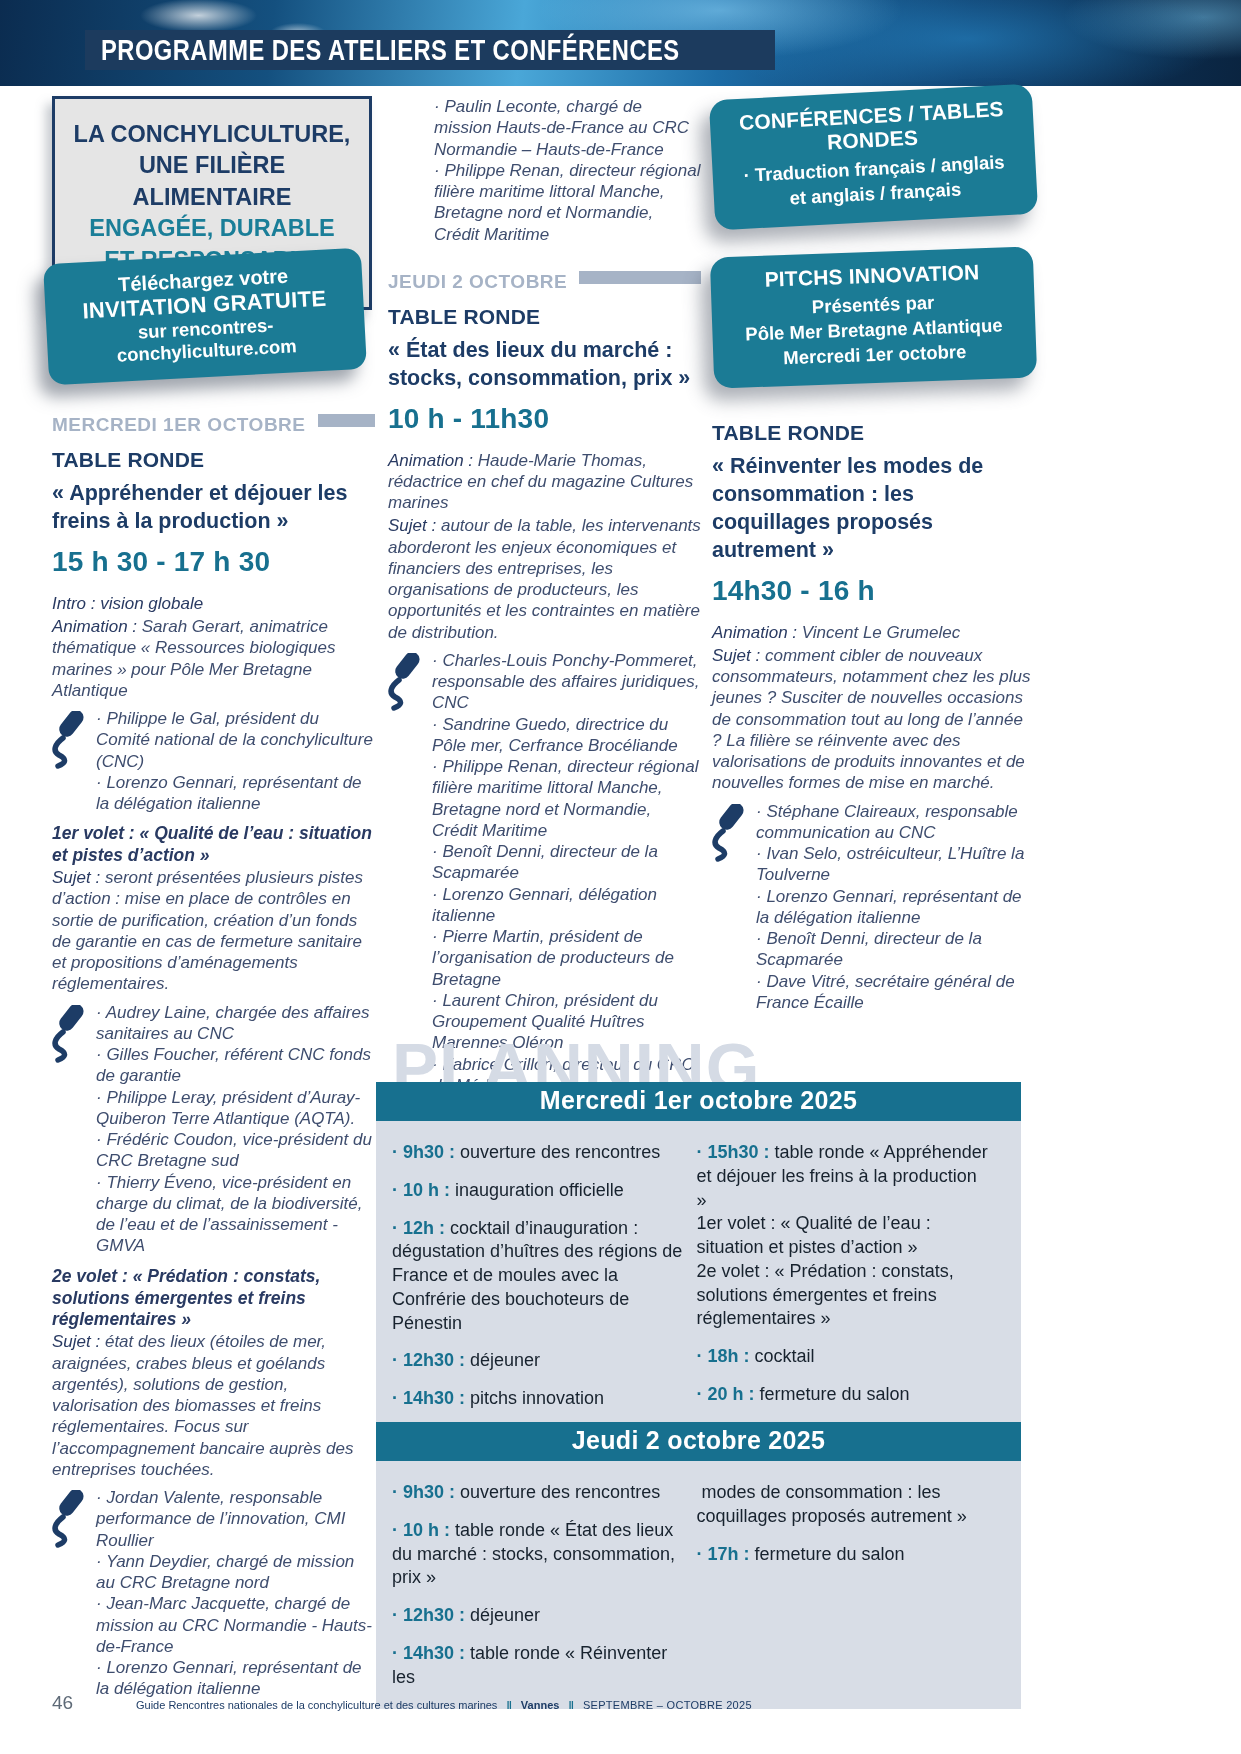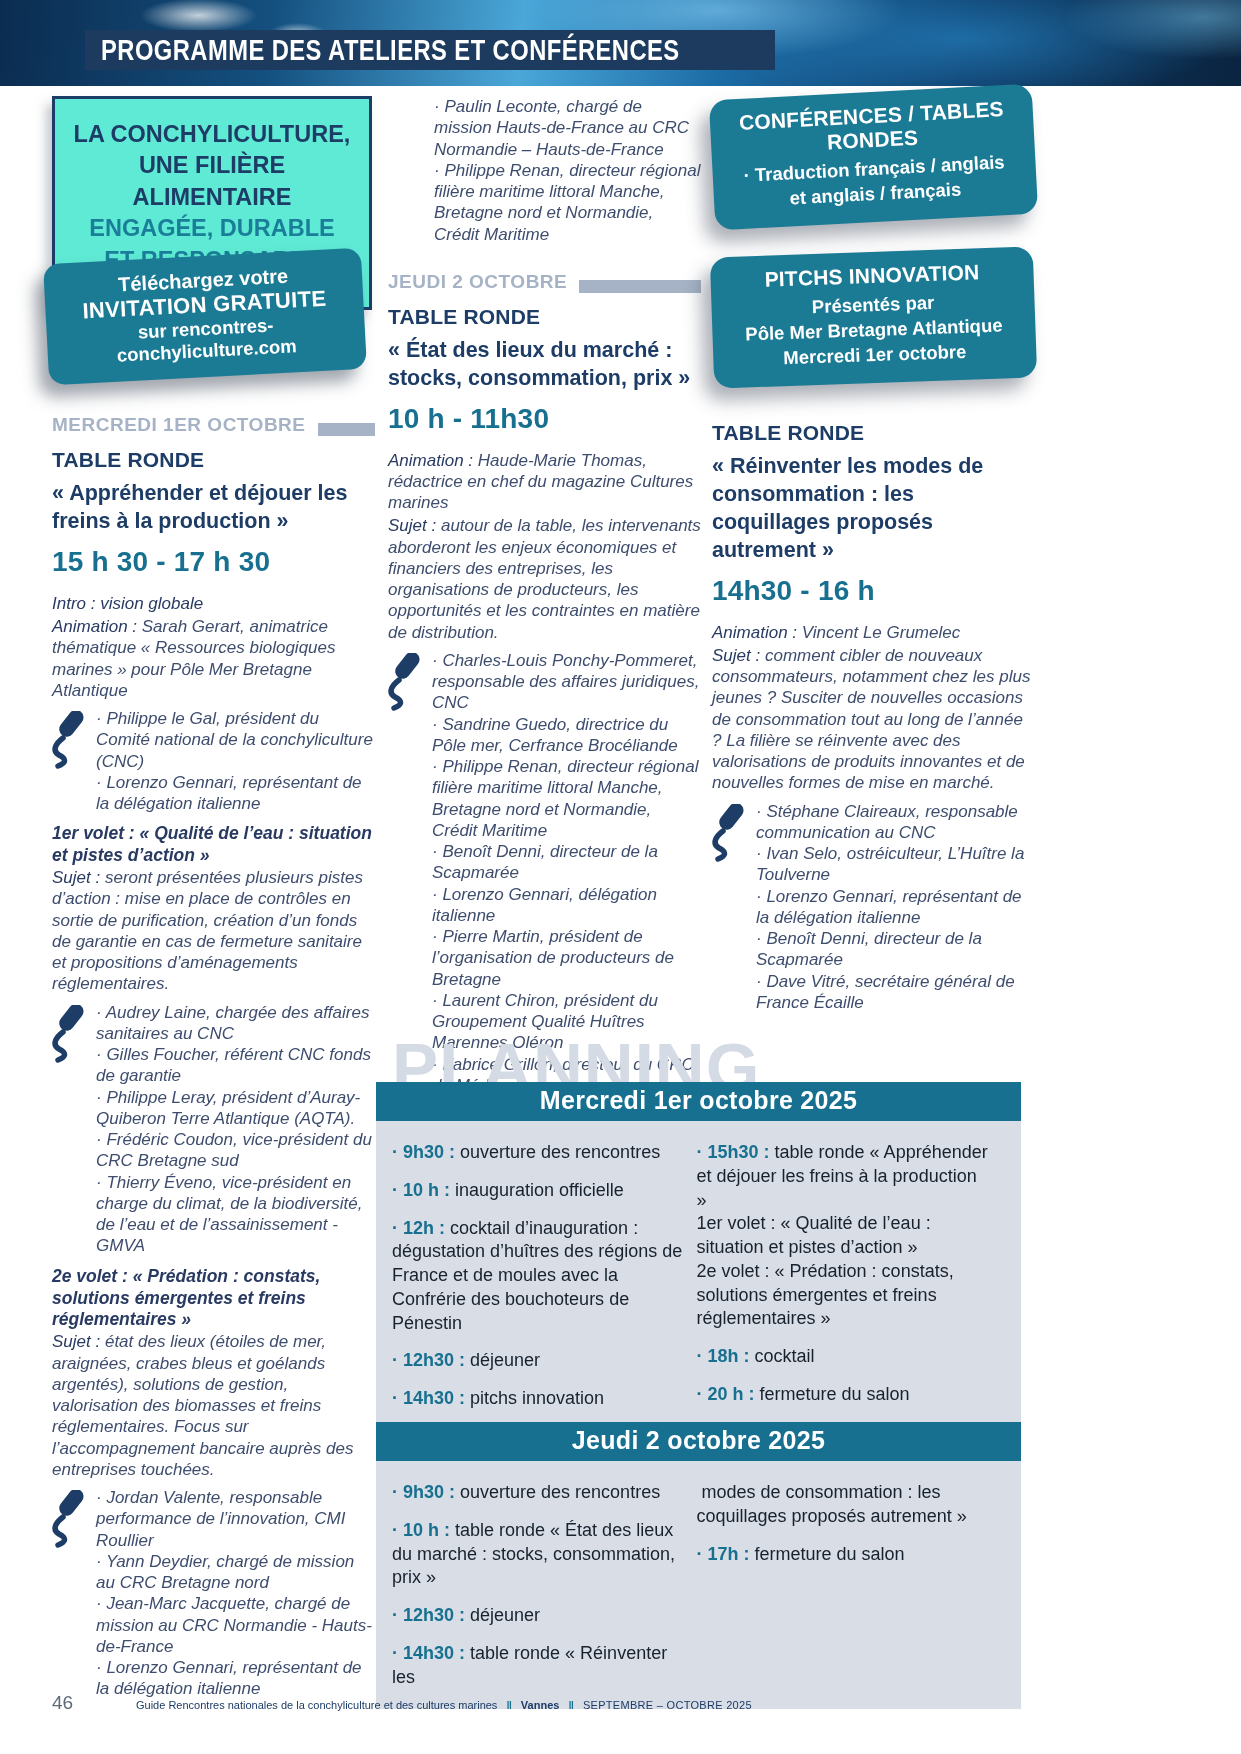--- a/index.html
+++ b/index.html
@@ -35,21 +35,21 @@
     position:absolute;left:85px;top:30px;height:40px;background:var(--header-navy);
     display:flex;align-items:center;padding:0 16px;
   }
   .header-bar span{
     color:#fff;font-weight:700;font-size:27px;letter-spacing:.5px;white-space:nowrap;
     transform:scale(.88,1.06);transform-origin:left center;
   }
   
   .info-box{
     position:absolute;left:52px;top:96px;width:320px;height:214px;
-    background:#5eead4;border:3px solid var(--navy);
+    background:#e5e5e5;border:3px solid var(--navy);
     box-shadow:-6px 8px 10px rgba(90,100,115,.35);
     text-align:center;padding-top:20px;
     font-weight:700;font-size:23.5px;line-height:1.34;
   }
   .info-box .navy{color:var(--navy);white-space:pre-line;}
   .info-box .teal{color:#1A7E98;white-space:pre-line;}
   .banner{
     position:absolute;left:46px;top:256px;width:318px;
     background:var(--teal-box);color:#fff;border-radius:16px;
     transform:rotate(-3deg);text-align:center;padding:13px 6px 15px;
@@ -57,21 +57,21 @@
   }
   .banner .b1{font-size:20px;font-weight:700;}
   .banner .b2{font-size:22px;font-weight:800;letter-spacing:.3px;}
   .banner .b3{font-size:18.5px;font-weight:700;}
   
   .col{position:absolute;}
   #col-left{left:52px;top:414px;width:323px;}
   #col-mid{left:388px;top:96px;width:313px;}
   #col-right{left:712px;top:92px;width:323px;}
   .day-head{
-    display:flex;align-items:flex-end;gap:12px;margin-bottom:12px;
+    display:flex;align-items:flex-start;gap:12px;margin-bottom:12px;
     color:var(--day-gray);font-weight:800;font-size:19px;letter-spacing:.5px;white-space:nowrap;
   }
   .day-head .bar{flex:1;height:13px;background:var(--day-gray);}
   .kind{color:var(--navy);font-weight:800;font-size:21px;margin:2px 0 8px;letter-spacing:.2px;}
   .qtitle{color:var(--navy);font-weight:800;font-size:21.5px;line-height:1.3;margin-bottom:10px;}
   .time{color:var(--teal);font-weight:800;font-size:28px;margin-bottom:15px;letter-spacing:.2px;}
   .para{font-style:italic;color:var(--body-ink);font-size:17px;line-height:1.25;margin-bottom:2px;}
   .lead{font-weight:400;color:var(--lead-ink);}
   .volet{font-style:italic;font-weight:800;color:var(--lead-ink);font-size:17.5px;line-height:1.25;margin-top:9px;}
   .speakers{display:flex;gap:6px;margin:7px 0 5px;}

